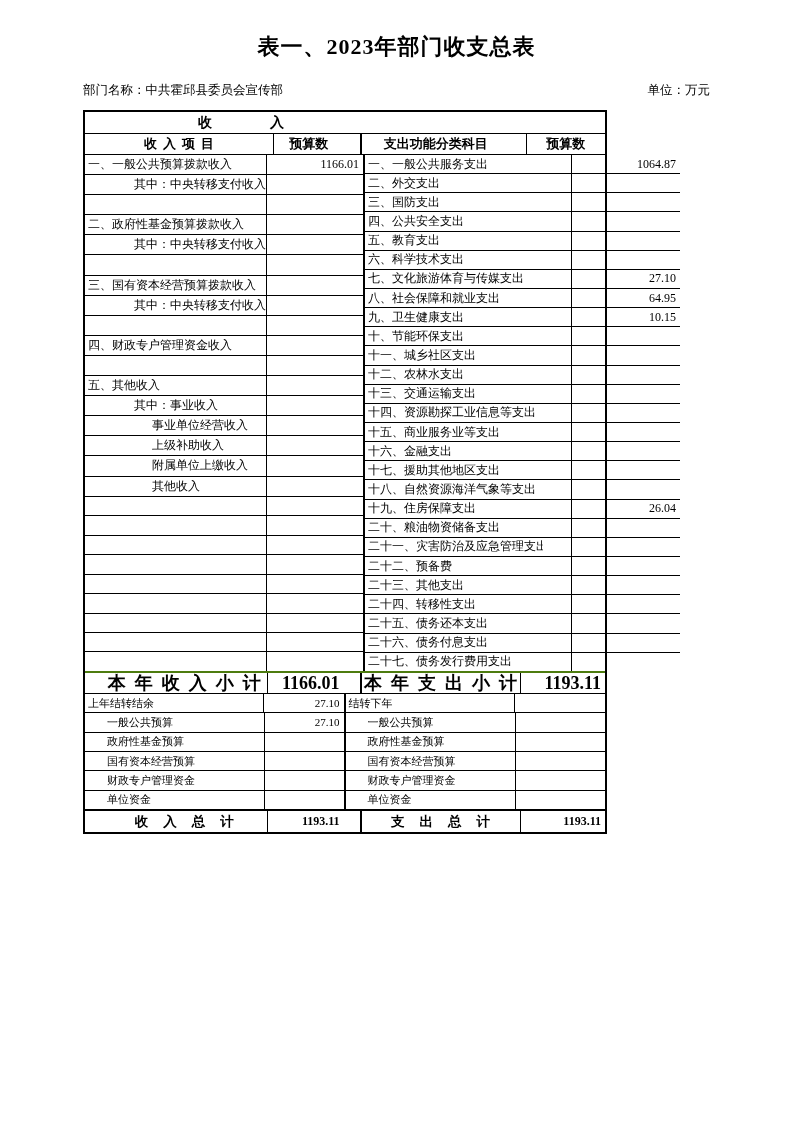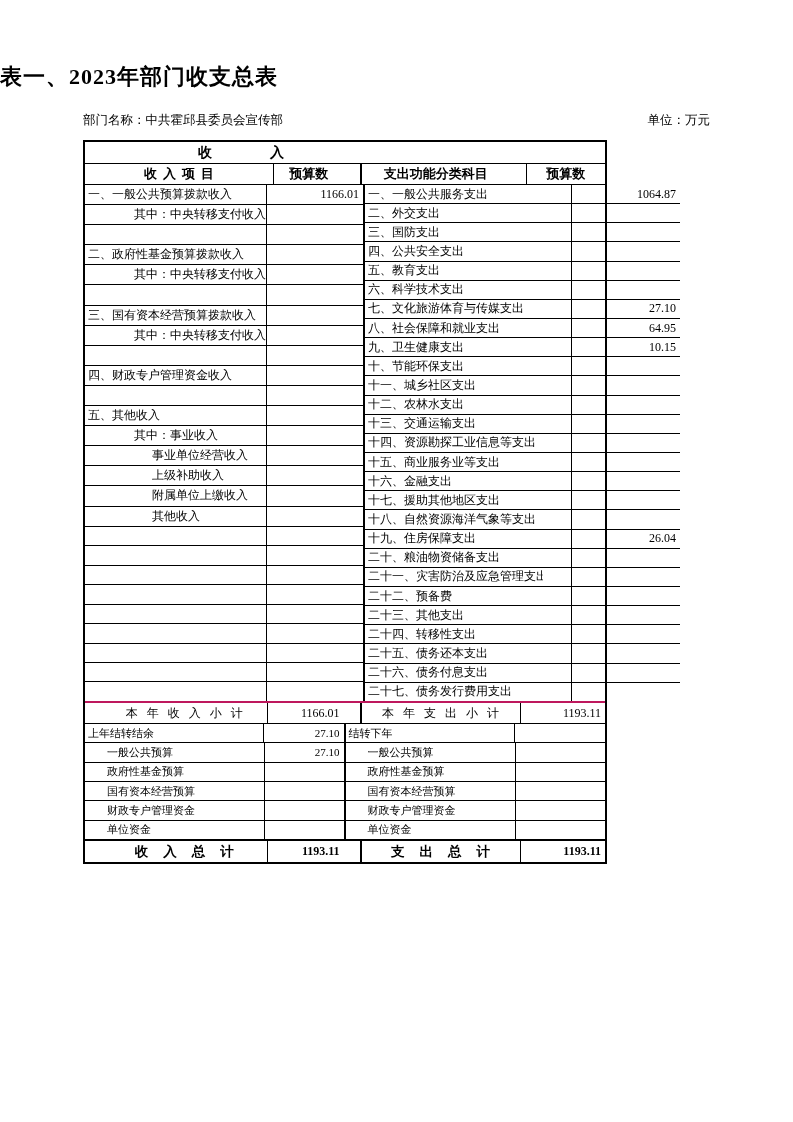--- a/index.html
+++ b/index.html
@@ -2,21 +2,21 @@
 <html><head>
 <meta charset="utf-8">
 <style>
   html,body{margin:0;padding:0;}
   body{
     width:793px;height:1122px;background:#ffffff;color:#000;
     font-family:"Liberation Serif","DejaVu Serif",serif;
     position:relative;overflow:hidden;
   }
   .title{
-    margin:0;padding-top:62px;
+    margin:0;padding-top:32px;text-align:center;
     font-size:22px;font-weight:bold;letter-spacing:1px;
   }
   .meta{
     width:627px;margin:20px 0 11px 83px;
     display:flex;justify-content:space-between;align-items:flex-end;
     font-size:12.5px;
   }
   .btable{
     margin-left:83px;width:524px;border:2px solid #000;
     box-sizing:border-box;font-size:12px;
@@ -49,21 +49,21 @@
   #income-body .brow:nth-child(n+18){flex:1 1 0;}
   #expense-body .brow{flex:1 1 0;gap:28px;}
   .lbl{flex:1;display:flex;align-items:center;overflow:hidden;white-space:nowrap;box-sizing:border-box;}
   .val{display:flex;align-items:center;justify-content:flex-end;padding-right:4px;border-left:1px solid #000;box-sizing:border-box;}
   .val-l{width:97px;}
   .val-r{width:109px;}
   .ind0{padding-left:3px;}
   .ind1{padding-left:49px;}
   .ind2{padding-left:67px;}
   
-  .subtotal{height:22px;border-top:2px solid #be185d;font-size:12px;}
+  .subtotal{height:22px;border-top:2px solid #4d7c0f;font-size:18px;font-weight:bold;}
   .sub-label{letter-spacing:9px;margin-right:-9px;}
   .totalrow{height:23px;border-top:2px solid #000;font-weight:bold;font-size:13.5px;}
   .total-label{letter-spacing:15px;margin-right:-15px;}
   .totalrow .num{font-size:12px;}
   
   .carry{display:flex;flex-direction:column;height:116px;font-size:11px;}
   .carry .trow{flex:1 1 0;border-top:1px solid #000;}
   .indb0{padding-left:3px;}
   .indb1{padding-left:22px;}
 </style>

